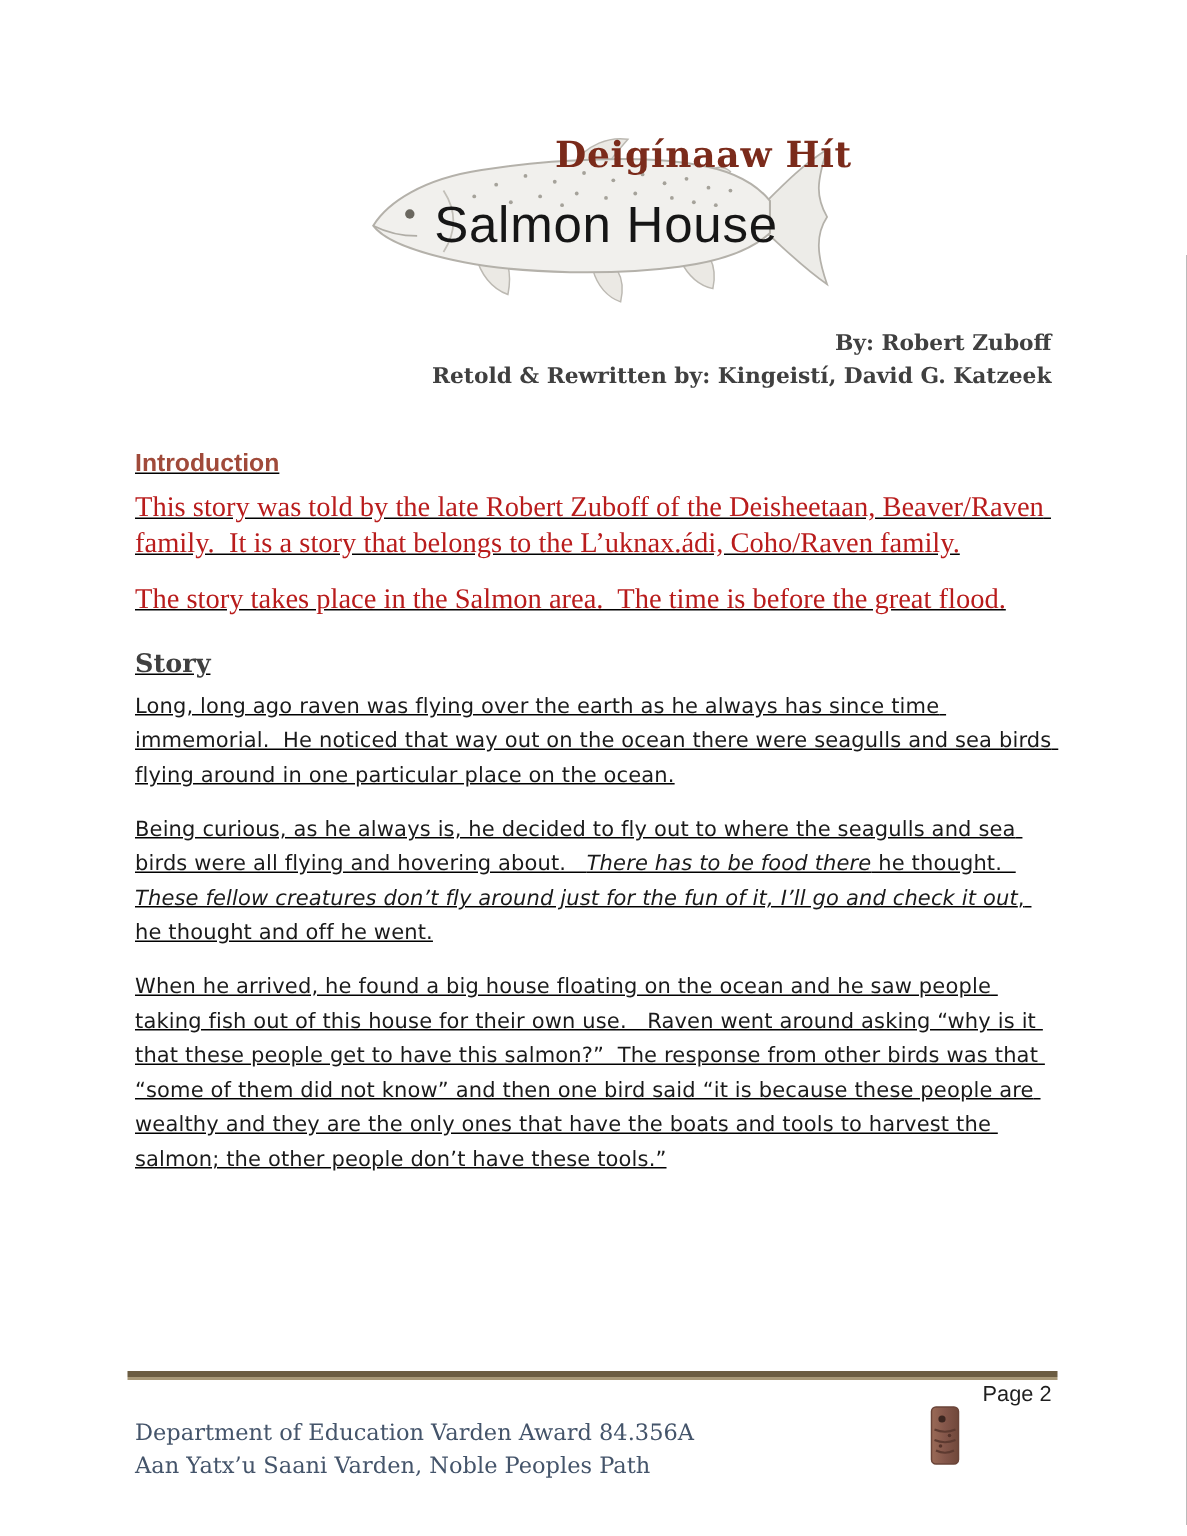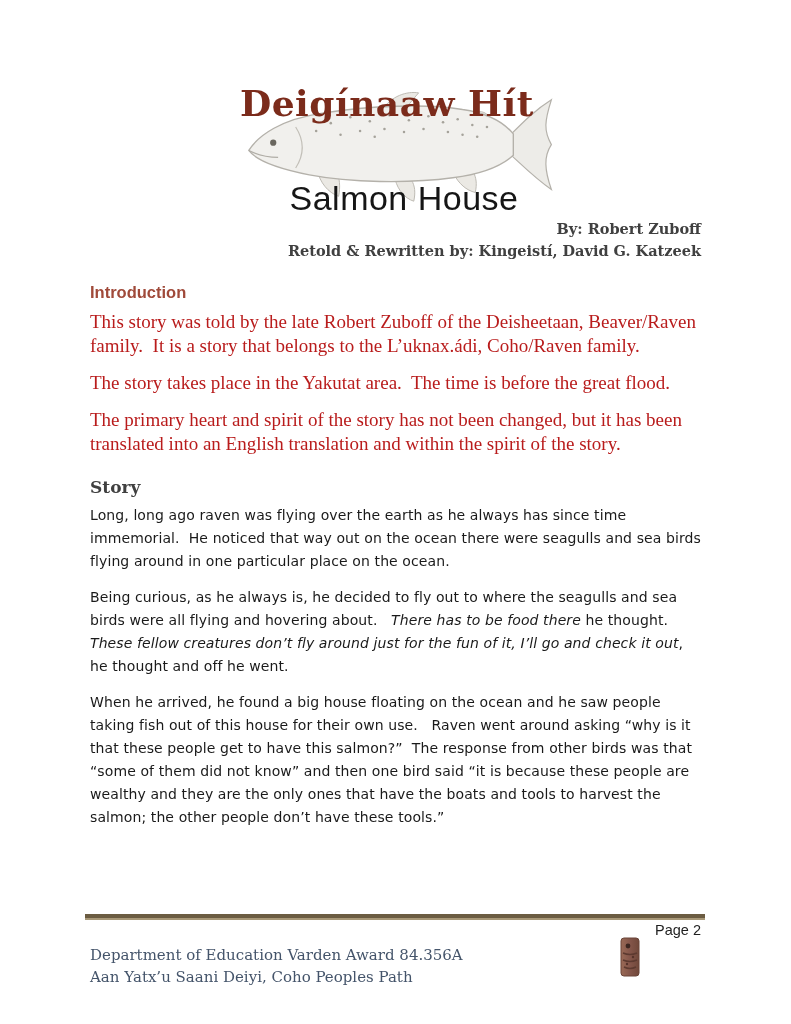--- a/index.html
+++ b/index.html
@@ -5,37 +5,37 @@
   html,body{margin:0;padding:0;background:#888;}
   .page{
     position:relative;width:791px;height:1024px;margin:0 auto;
     background:#ffffff;overflow:hidden;
     font-family:"Liberation Serif",serif;
   }
   
   .masthead{position:absolute;left:240px;top:86px;width:328px;height:126px;}
   .fish-svg{position:absolute;left:0;top:2px;width:328px;height:122px;z-index:1;}
   .title-tlingit{
-    position:absolute;left:0;right:0;top:2px;z-index:2;text-align:left;
-    font-family:"DejaVu Serif",serif;font-weight:bold;font-size:36px;line-height:30px;
+    position:absolute;left:0;right:0;top:2px;z-index:2;text-align:right;
+    font-family:"DejaVu Serif",serif;font-weight:bold;font-size:24px;line-height:30px;
     letter-spacing:.5px;color:#7b2b1b;
   }
   .title-english{
     position:absolute;left:0;right:0;top:44px;z-index:2;text-align:center;
     font-family:"Liberation Sans",sans-serif;font-size:34px;line-height:40px;
-    letter-spacing:.5px;color:#161616;margin-top:48px;
+    letter-spacing:.5px;color:#161616;
   }
   
   .byline{
     position:absolute;right:90px;top:218px;text-align:right;
     font-family:"DejaVu Serif",serif;font-weight:bold;font-size:14.5px;line-height:21.5px;
     color:#404040;
   }
   
-  .content{position:absolute;left:90px;top:283px;width:614px;}
+  .content{position:absolute;left:90px;top:300px;width:614px;text-decoration:underline;}
   .intro-heading{
     font-family:"Liberation Sans",sans-serif;font-weight:bold;font-size:16.5px;
     color:#a04a3a;margin:0 0 8px 0;
   }
   .intro-par{
     font-family:"Liberation Serif",serif;font-size:19px;line-height:24px;
     color:#b91c1c;margin:0 0 13px 0;white-space:pre-wrap;
   }
   .story-heading{
     font-family:"DejaVu Serif",serif;font-weight:bold;font-size:17px;
@@ -115,37 +115,36 @@
   </div>
 
   <div class="byline">
     <div>By:  Robert Zuboff</div>
     <div>Retold &amp; Rewritten by:  Kingeistí, David G. Katzeek</div>
   </div>
 
   <div class="content">
     <div class="intro-heading">Introduction</div>
     <p class="intro-par">This story was told by the late Robert Zuboff of the Deisheetaan, Beaver/Raven family.  It is a story that belongs to the L’uknax.ádi, Coho/Raven family.</p>
-    <p class="intro-par">The story takes place in the Yakutat area.  The time is before the great flood.</p>
-    <p class="intro-par">The primary heart and spirit of the story has not been changed, but it has been translated into an English translation and within the spirit of the story.</p>
+    <p class="intro-par">The story takes place in the Salmon area.  The time is before the great flood.</p>
 
     <div class="story-heading">Story</div>
     <p class="story-par"><span>Long, long ago raven was flying over the earth as he always has since time immemorial.  He noticed that way out on the ocean there were seagulls and sea birds flying around in one particular place on the ocean.</span></p>
     <p class="story-par"><span>Being curious, as he always is, he decided to fly out to where the seagulls and sea birds were all flying and hovering about.   </span><span class="seg-i">There has to be food there</span><span> he thought.  </span><span class="seg-i">These fellow creatures don’t fly around just for the fun of it, I’ll go and check it out</span><span>, he thought and off he went.</span></p>
     <p class="story-par"><span>When he arrived, he found a big house floating on the ocean and he saw people taking fish out of this house for their own use.   Raven went around asking “why is it that these people get to have this salmon?”  The response from other birds was that “some of them did not know” and then one bird said “it is because these people are wealthy and they are the only ones that have the boats and tools to harvest the salmon; the other people don’t have these tools.”</span></p>
   </div>
 
   <div class="footer-rule">
     <div class="rule-thick"></div>
     <div class="rule-thin"></div>
   </div>
   <div class="page-number">Page 2</div>
   <div class="footer-text">
     <div>Department of Education Varden Award 84.356A</div>
-    <div>Aan Yatx’u Saani Deiyi, Coho Peoples Path</div>
+    <div>Aan Yatx’u Saani Varden, Noble Peoples Path</div>
   </div>
   <svg class="totem" viewBox="0 0 22 40" aria-hidden="true">
     <defs>
       <linearGradient id="tg" x1="0" y1="0" x2="1" y2="0">
         <stop offset="0" stop-color="#9a6a56"></stop>
         <stop offset="0.5" stop-color="#84564a"></stop>
         <stop offset="1" stop-color="#70483a"></stop>
       </linearGradient>
     </defs>
     <rect x="2" y="1" width="18" height="38" rx="3" fill="url(#tg)" stroke="#6a4438" stroke-width="1"></rect>

